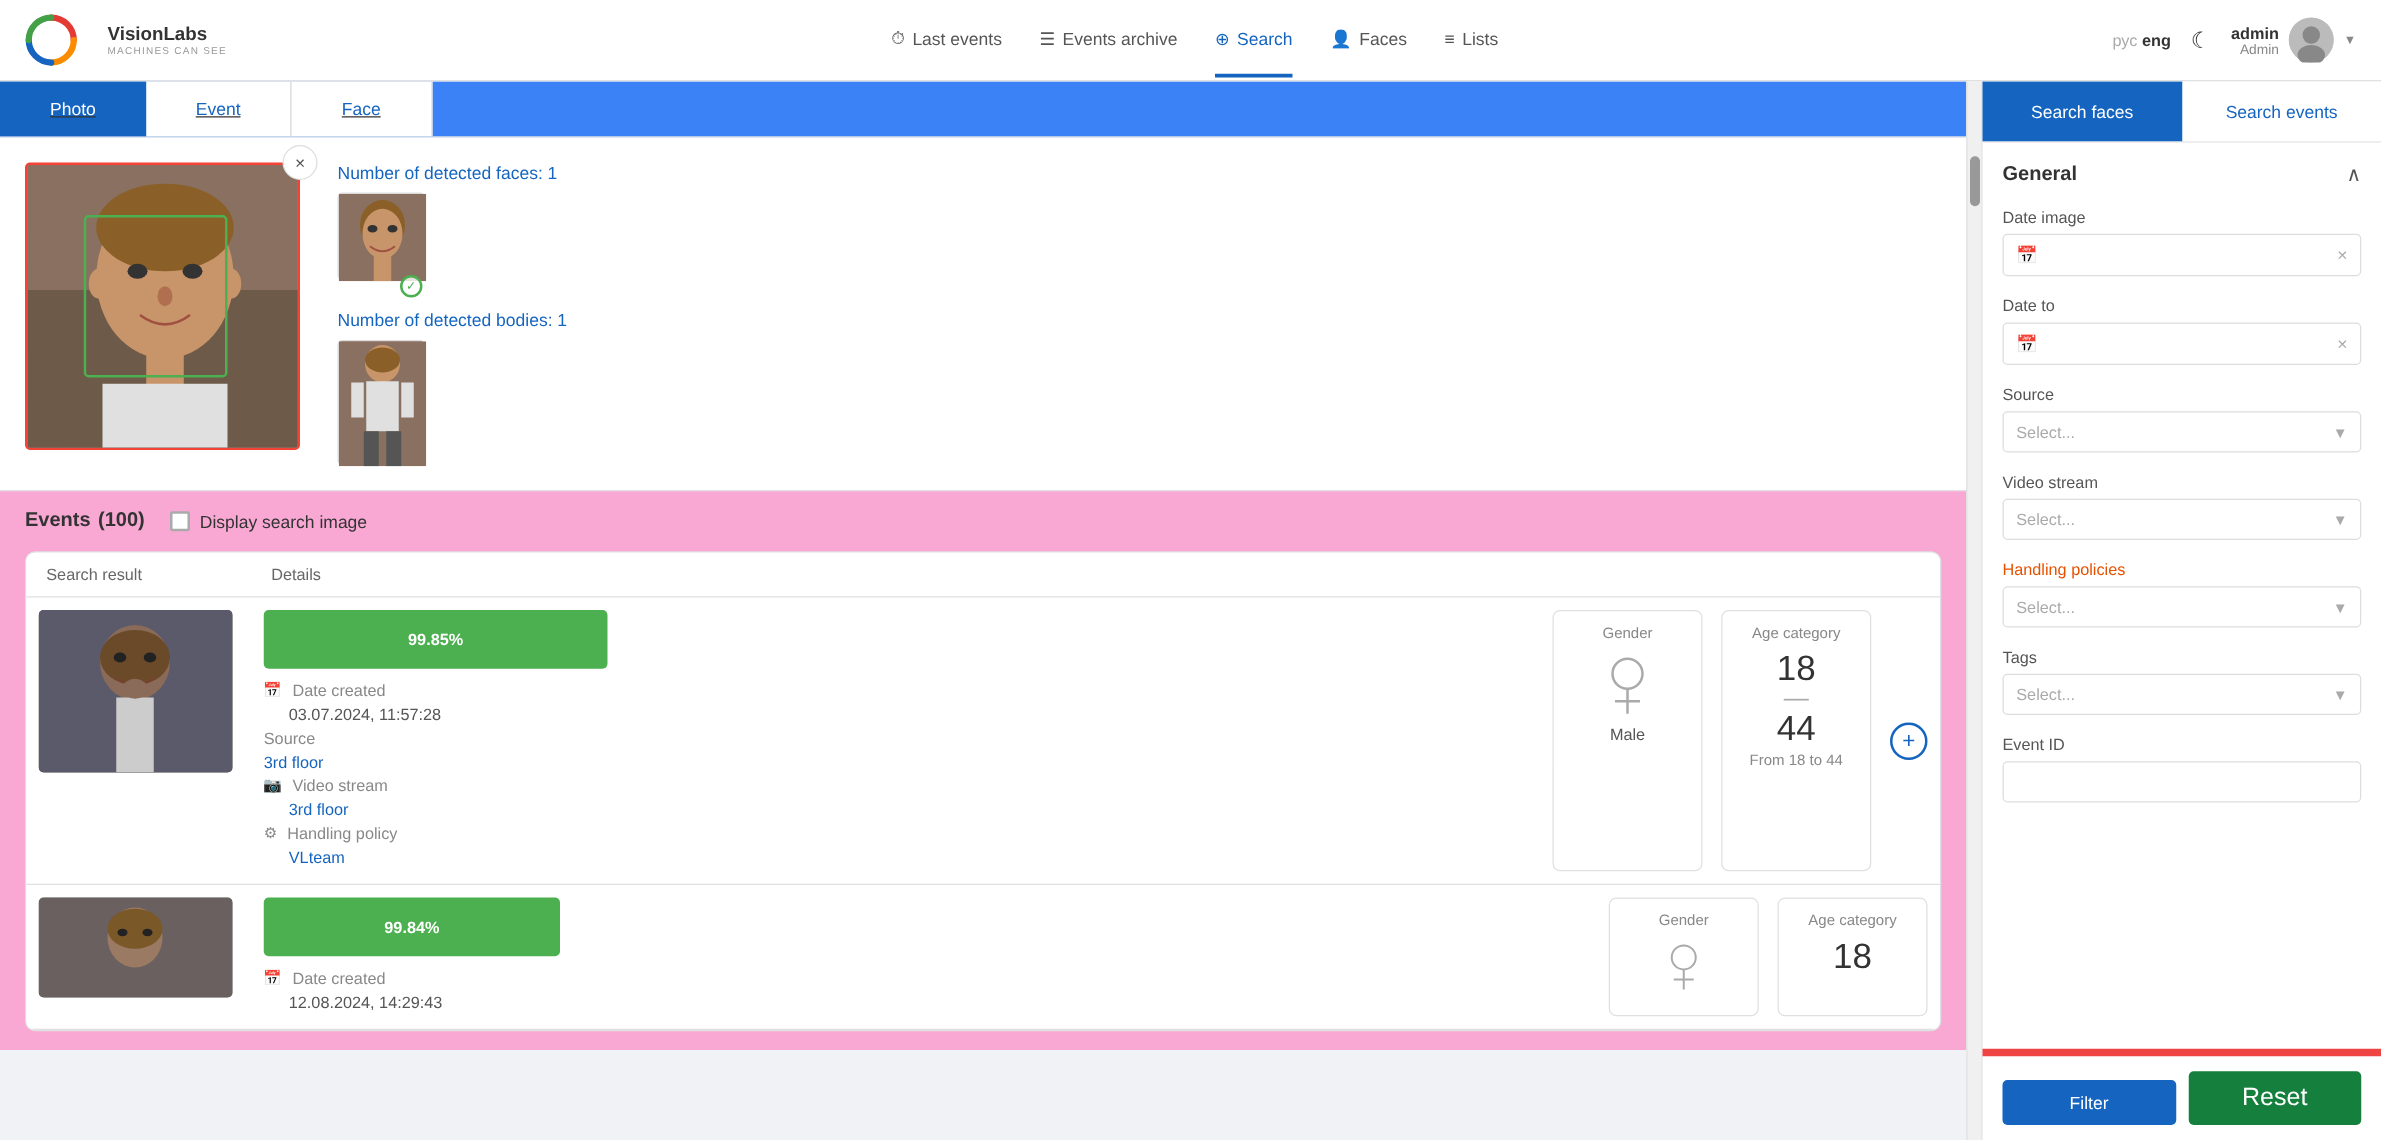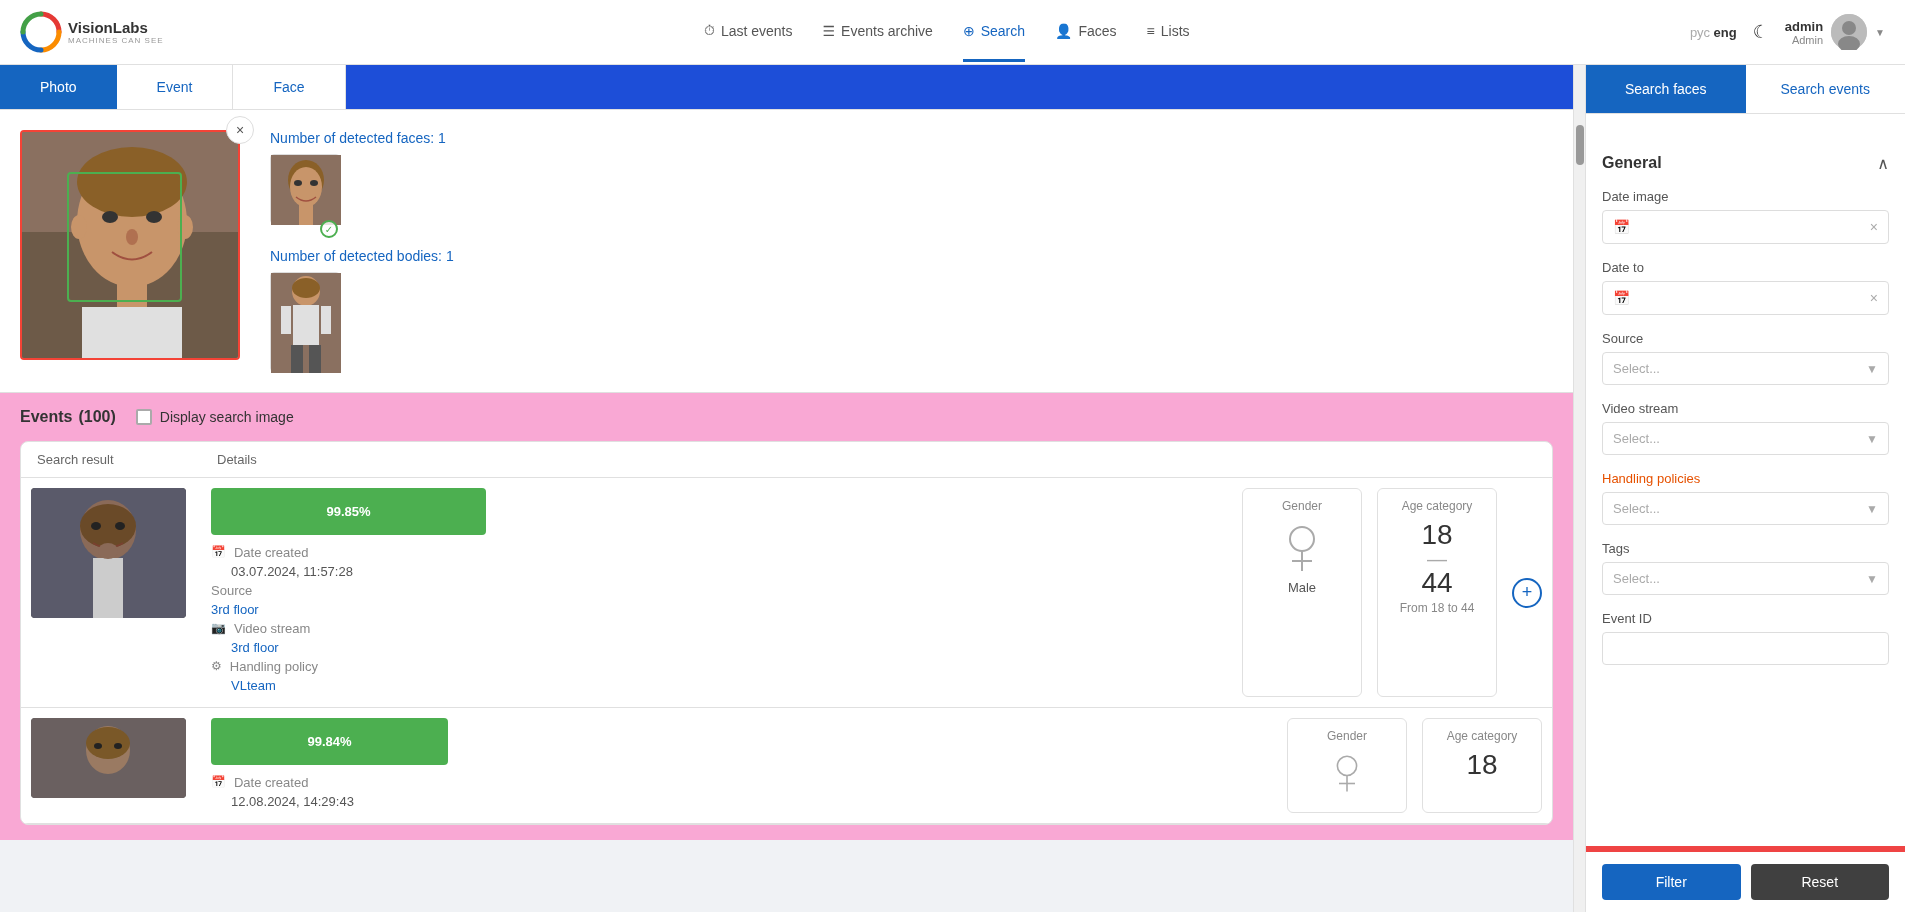--- a/index.html
+++ b/index.html
@@ -11,21 +11,21 @@
       height: 65px;
       display: flex;
       align-items: center;
       padding: 0 20px;
       border-bottom: 1px solid #e0e0e0;
       position: relative;
     }
     .logo-area {
       display: flex;
       align-items: center;
-      gap: 6px;
+      gap: 24px;
       margin-right: 40px;
     }
     .logo-circle {
       width: 42px;
       height: 42px;
     }
     .nav {
       display: flex;
       align-items: center;
       gap: 30px;
@@ -63,25 +63,26 @@
 
     
     .content-area {
       flex: 1;
       overflow-y: auto;
       padding: 0;
     }
 
     
     .tabs-bar {
-      background: #1d4ed8;
+      background: #3b82f6;
       border-bottom: 1px solid #e0e0e0;
       display: flex;
       align-items: flex-start;
       padding: 0;
+      text-decoration: underline;
     }
     .tab-btn {
       padding: 14px 40px;
       border: none;
       background: #1565c0;
       color: #fff;
       cursor: pointer;
       font-size: 14px;
       font-weight: 500;
     }
@@ -360,22 +361,22 @@
       color: #1565c0;
     }
     .sidebar-body {
       flex: 1;
       overflow-y: auto;
       padding: 16px;
     }
     .section-header {
       display: flex;
       justify-content: space-between;
+      align-items: center;
       margin-bottom: 16px;
-      margin-top: 24px;
     }
     .section-title {
       font-size: 16px;
       font-weight: 600;
     }
     .collapse-btn {
       background: none;
       border: none;
       cursor: pointer;
       font-size: 16px;
@@ -450,26 +451,26 @@
       color: #fff;
       border: none;
       border-radius: 4px;
       cursor: pointer;
       font-size: 14px;
       font-weight: 500;
     }
     .reset-btn {
       flex: 1;
       padding: 10px;
-      background: #404040;
+      background: #15803d;
       color: #fff;
       border: none;
       border-radius: 4px;
       cursor: pointer;
-      font-size: 14px;
+      font-size: 20px;
       font-weight: 500;
     }
   </style>
 </head>
 <body>
 
 <div class="header">
   <div class="logo-area">
     <svg class="logo-circle" viewBox="0 0 42 42">
       <circle cx="21" cy="21" r="20" fill="none" stroke="#eee" stroke-width="1"></circle>

